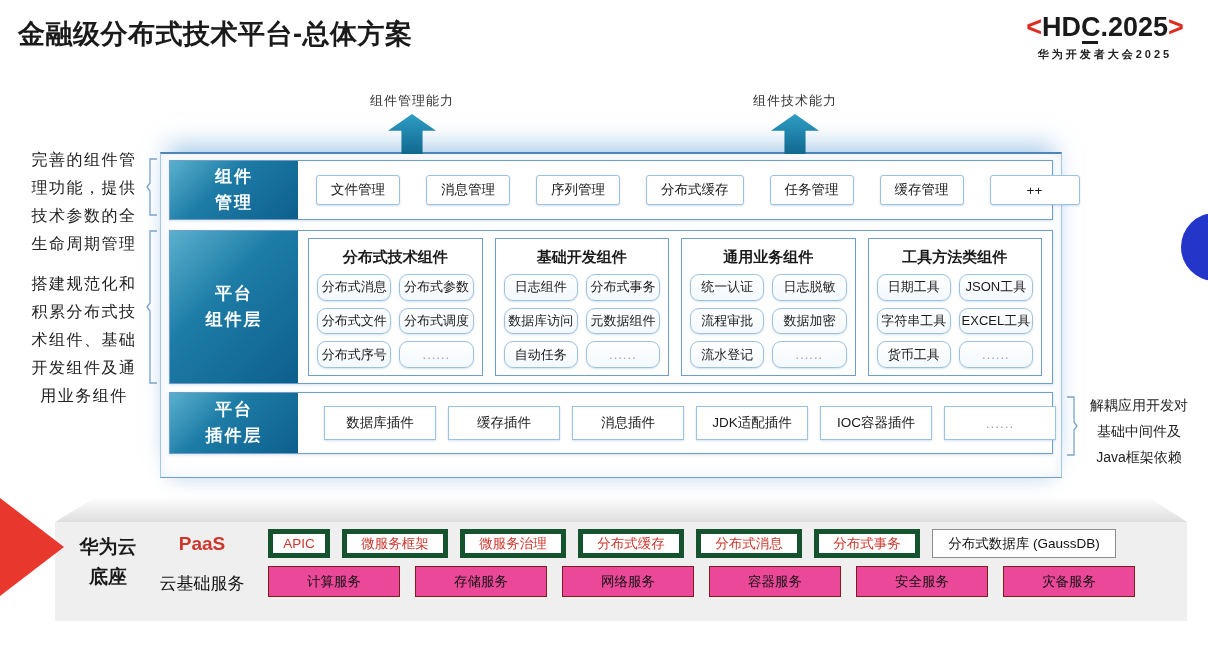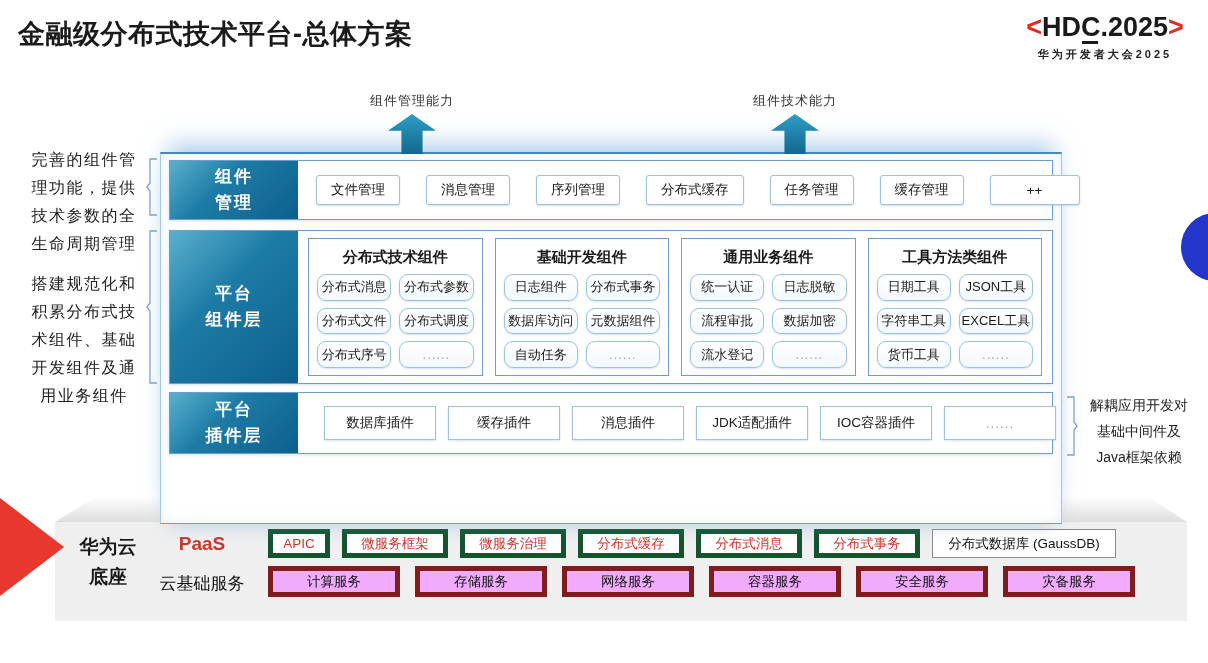--- a/index.html
+++ b/index.html
@@ -26,21 +26,21 @@
   #arrow-left{left:332px;top:92px;}
   #arrow-right{left:715px;top:92px;}
 
   
   .note{position:absolute;font-size:16px;line-height:28px;letter-spacing:1.5px;white-space:pre-line;text-align:center;color:#222;}
   #note-left-top{left:12px;top:146px;width:144px;}
   #note-left-bottom{left:12px;top:270px;width:144px;}
   #note-right{left:1074px;top:392px;width:130px;font-size:14px;line-height:26px;letter-spacing:0;}
 
   
-  .stage{position:absolute;left:160px;top:152px;width:902px;height:372px;box-sizing:border-box;
+  .stage{position:absolute;left:160px;top:152px;width:902px;height:326px;box-sizing:border-box;
     background:#fff;border:1px solid #a6c8e5;border-top:2px solid #4a86b8;border-bottom:1px solid #6f9fc8;
     box-shadow:0 -16px 22px -8px rgba(110,165,215,.55),0 10px 18px -10px rgba(110,165,215,.45),inset 0 0 14px rgba(140,180,220,.2);
     padding:6px 8px;display:flex;flex-direction:column;z-index:1;}
   .layer-row{display:flex;border:1px solid #6f9fc8;background:#fff;box-shadow:0 1px 3px rgba(120,160,200,.3);box-sizing:border-box;}
   .row-label{width:128px;flex:0 0 128px;color:#fff;display:flex;align-items:center;justify-content:center;
     text-align:center;font-size:17px;font-weight:600;letter-spacing:2px;line-height:26px;white-space:pre-line;
     background:linear-gradient(135deg,#5ab0cd 0%,#1d7ca6 40%,#0d5f8c 100%);}
   .row1{height:60px;}
   .row1-content{flex:1;display:flex;align-items:center;justify-content:space-between;padding:0 18px;gap:26px;}
   .box{border:1px solid #9dc1e0;border-radius:3px;background:#fff;height:30px;display:flex;align-items:center;justify-content:center;
@@ -70,21 +70,21 @@
   .cloud-label{position:absolute;left:60px;top:532px;width:96px;text-align:center;font-size:19px;font-weight:700;line-height:30px;white-space:pre-line;}
   .paas-label{position:absolute;left:156px;top:533px;width:92px;text-align:center;font-size:19px;font-weight:700;color:#cf362b;}
   .iaas-label{position:absolute;left:148px;top:572px;width:108px;text-align:center;font-size:17px;color:#111;}
   .paas-row{position:absolute;left:268px;top:529px;display:flex;gap:12px;height:29px;}
   .rpill{border:5px solid #14532d;color:#cf362b;background:#fff;display:flex;align-items:center;justify-content:center;
     font-size:13.5px;min-width:106px;padding:0 10px;box-sizing:border-box;white-space:nowrap;}
   .rpill.apic{min-width:62px;}
   .gauss{border:1px solid #8c8c8c;color:#111;min-width:184px;background:#fff;display:flex;align-items:center;justify-content:center;
     font-size:13.5px;padding:0 12px;box-sizing:border-box;white-space:nowrap;}
   .iaas-row{position:absolute;left:268px;top:566px;display:flex;gap:15px;height:31px;}
-  .gpill{border:5px solid #7f1d1d;color:#111;background:#f0abfc;display:flex;align-items:center;justify-content:center;
+  .gpill{border:1px solid #7f1d1d;color:#111;background:#ec4899;display:flex;align-items:center;justify-content:center;
     font-size:13.5px;min-width:132px;box-sizing:border-box;white-space:nowrap;}
   .blue-dot{position:absolute;left:1181px;top:213px;width:68px;height:68px;border-radius:50%;background:#2336c9;}
 </style>
 </head>
 <body>
 
 <div class="page-title">金融级分布式技术平台-总体方案</div>
 
 <div class="logo">
   <div class="logo-line1"><span class="logo-bracket">&lt;</span><span>HD</span><span class="logo-c">C</span><span>.2025</span><span class="logo-bracket">&gt;</span></div>

